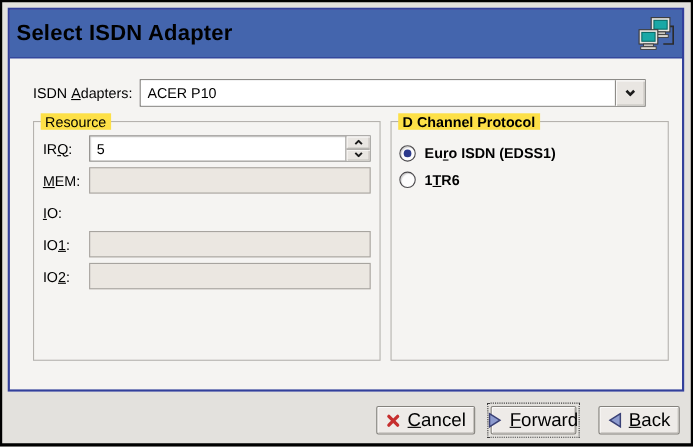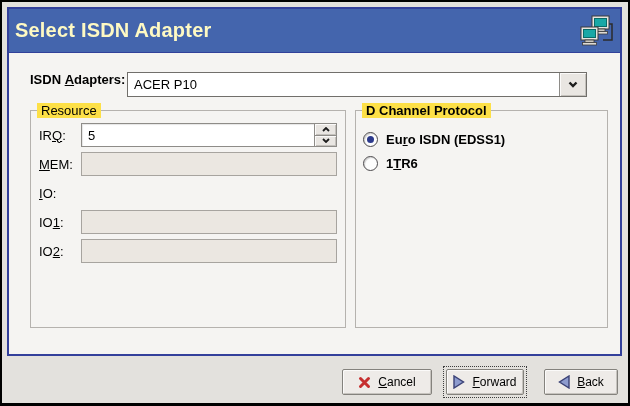--- a/index.html
+++ b/index.html
@@ -26,35 +26,34 @@
   }
   .titlebar {
     height:44px;
     background:#4465ad;
     border-bottom:1px solid #31419a;
     display:flex; align-items:center;
     padding:0 5px 0 6px;
     box-sizing:border-box;
   }
   .titlebar .title-text {
-    color:#fef9c3; font-weight:bold; font-size:20px;
+    color:#000000; font-weight:bold; font-size:20px;
     letter-spacing:0.2px;
     flex:1;
     white-space:nowrap;
   }
   .titlebar .title-icon { width:36px; height:32px; flex:0 0 auto; }
 
   .content { position:relative; height:301px; }
 
   
   .adapter-label {
     position:absolute; left:21px; top:19px; height:25px;
-    display:flex; align-items:flex-start;
+    display:flex; align-items:center;
     white-space:pre;
-    font-weight:bold;
   }
   .mn { text-decoration:underline; }
   .combo {
     position:absolute; left:118px; top:19px;
     width:460px; height:25px;
     box-sizing:border-box;
     border:1px solid #716f6b;
     background:#fff;
     display:flex;
   }
@@ -141,21 +140,21 @@
     position:absolute; left:0; right:10px; top:367px;
     display:flex; justify-content:flex-end; align-items:flex-start;
   }
   .btn {
     height:26px; box-sizing:border-box;
     background:#eeebe8;
     border:1px solid #84827d;
     border-radius:2px;
     box-shadow: inset 1px 1px 0 #fbfaf9, inset -1px -1px 0 #c6c3be;
     display:flex; align-items:center; justify-content:center; gap:7px;
-    font-size:12px; white-space:pre;
+    font-size:17px; white-space:pre;
     cursor:default;
   }
   .btn.cancel { width:90px; }
   .btn.back { width:74px; margin-left:20px; }
   .btn.forward { width:78px; margin-left:14px; position:relative; }
   .btn.forward::after {
     content:""; position:absolute; inset:-4px;
     border:1px dotted #3d3d3d;
   }
   .btn-icon { display:flex; align-items:center; }

